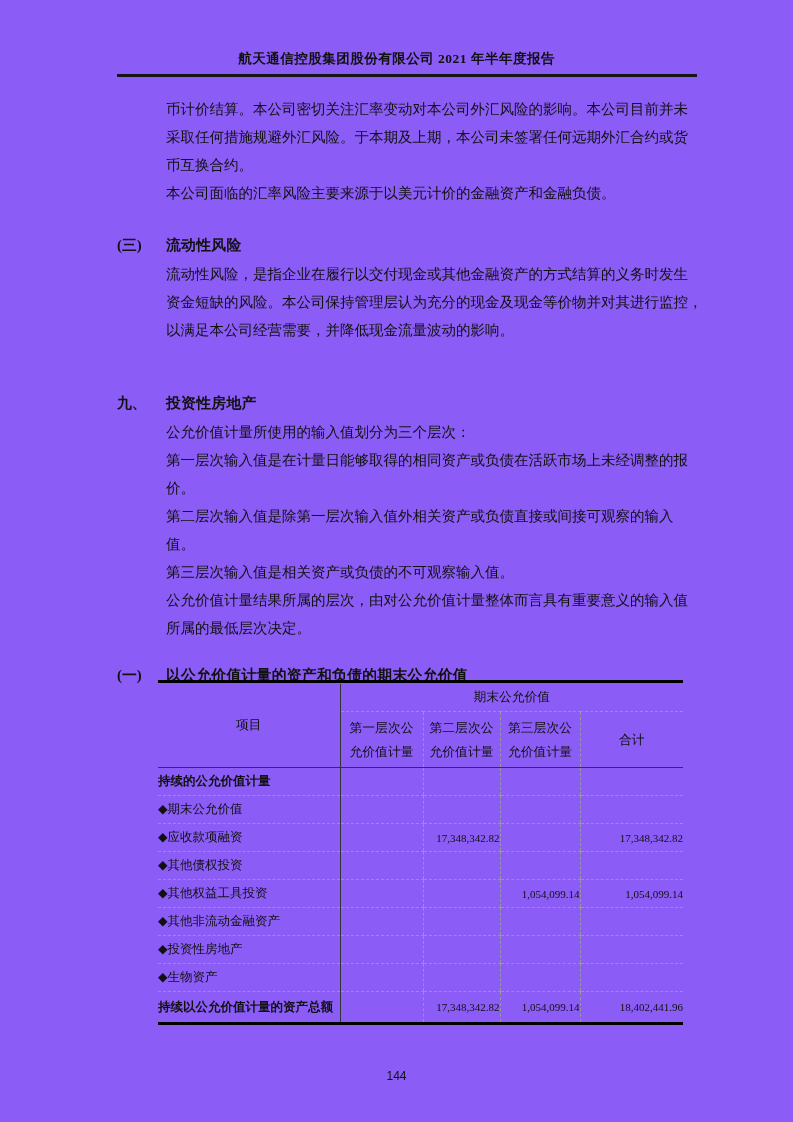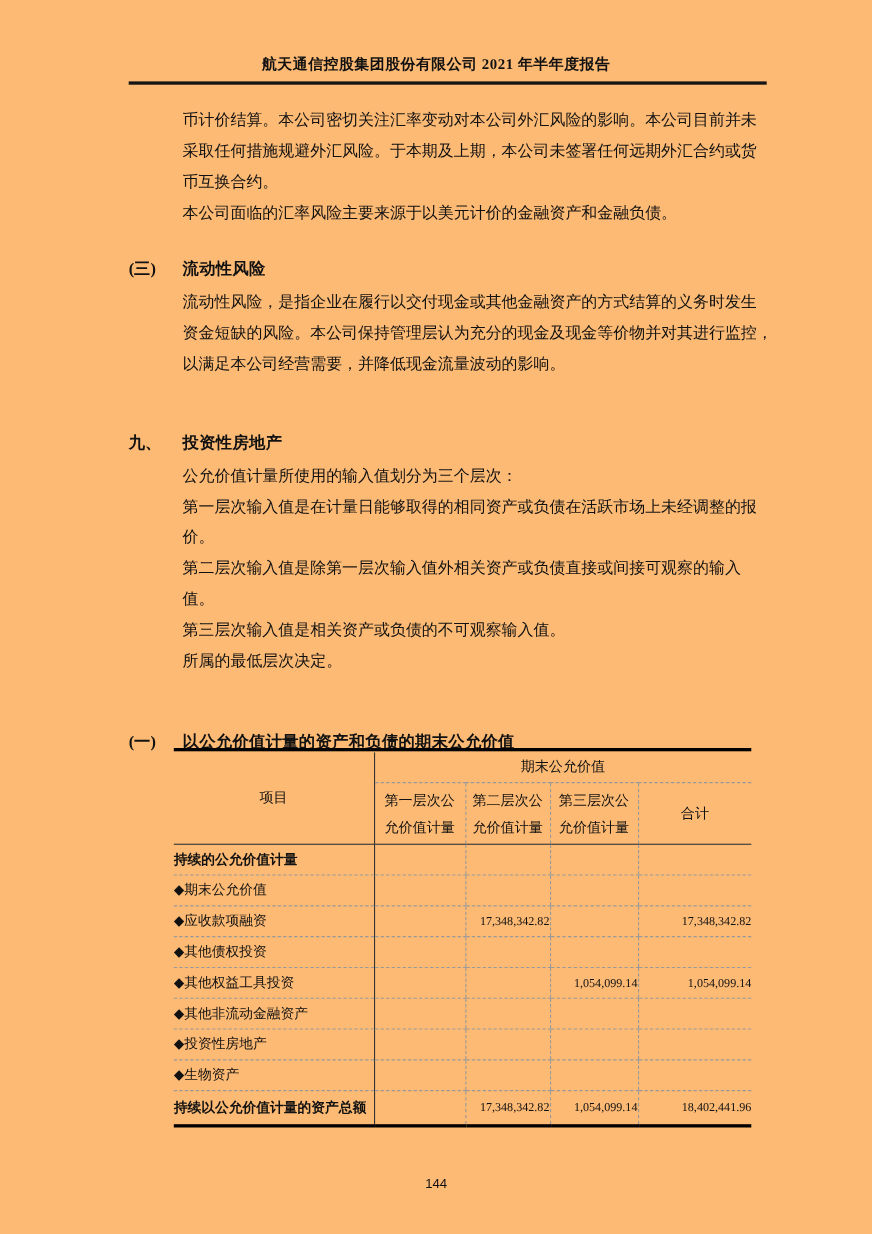--- a/index.html
+++ b/index.html
@@ -1,39 +1,39 @@
 <!DOCTYPE html>
 <html><head>
 <meta charset="utf-8">
 <style>
   html,body { margin:0; padding:0; background:#ffffff; }
   .page {
     position:relative;
     width:793px; height:1122px;
-    background:#fdba74;
+    background:#8b5cf6;
     font-family:"Liberation Serif","DejaVu Serif",serif;
     color:#111;
     overflow:hidden;
   }
   
   .pg-header {
     position:absolute; top:50px; left:0; width:100%;
     text-align:center; font-size:13.5px; font-weight:bold;
     letter-spacing:0.5px;
   }
   .pg-header-rule {
     position:absolute; top:74px; left:117px; width:580px; height:2.5px;
     background:#151515;
   }
   
   .para {
     position:absolute; left:166px; width:545px;
     font-size:14.5px; line-height:28px;
   }
-  .tline { white-space:nowrap; }
+  .tline { white-space:nowrap;font-family:Liberation Mono, monospace; }
   
   .heading { position:absolute; left:0; width:100%; height:28px; line-height:28px; }
   .h-num   { position:absolute; left:117px; font-weight:bold; font-size:14.8px; }
   .h-title { position:absolute; left:166px; font-weight:bold; font-size:14.8px; letter-spacing:0.3px; }
   .section-rule {
     position:absolute; top:680px; left:158px; width:525px; height:3px;
     background:#000;
   }
   
   table.fv {
@@ -105,20 +105,21 @@
     <span class="h-num">九、</span>
     <span class="h-title">投资性房地产</span>
   </div>
   <div class="para" style="top:419px">
       <div class="tline">公允价值计量所使用的输入值划分为三个层次：</div>
       <div class="tline">第一层次输入值是在计量日能够取得的相同资产或负债在活跃市场上未经调整的报</div>
       <div class="tline">价。</div>
       <div class="tline">第二层次输入值是除第一层次输入值外相关资产或负债直接或间接可观察的输入</div>
       <div class="tline">值。</div>
       <div class="tline">第三层次输入值是相关资产或负债的不可观察输入值。</div>
+      <div class="tline">公允价值计量结果所属的层次，由对公允价值计量整体而言具有重要意义的输入值</div>
       <div class="tline">所属的最低层次决定。</div>
     </div>
 
   <div class="heading" style="top:661px">
     <span class="h-num">(一)</span>
     <span class="h-title">以公允价值计量的资产和负债的期末公允价值</span>
   </div>
   <div class="section-rule"></div>
 
   <table class="fv">

